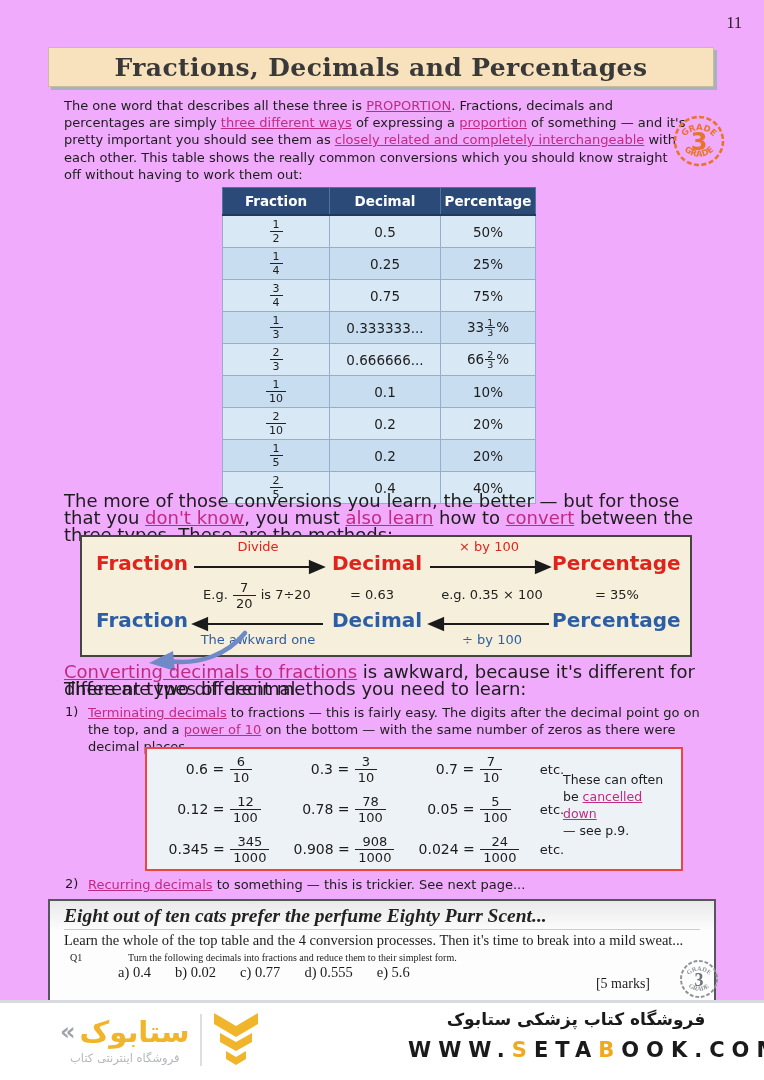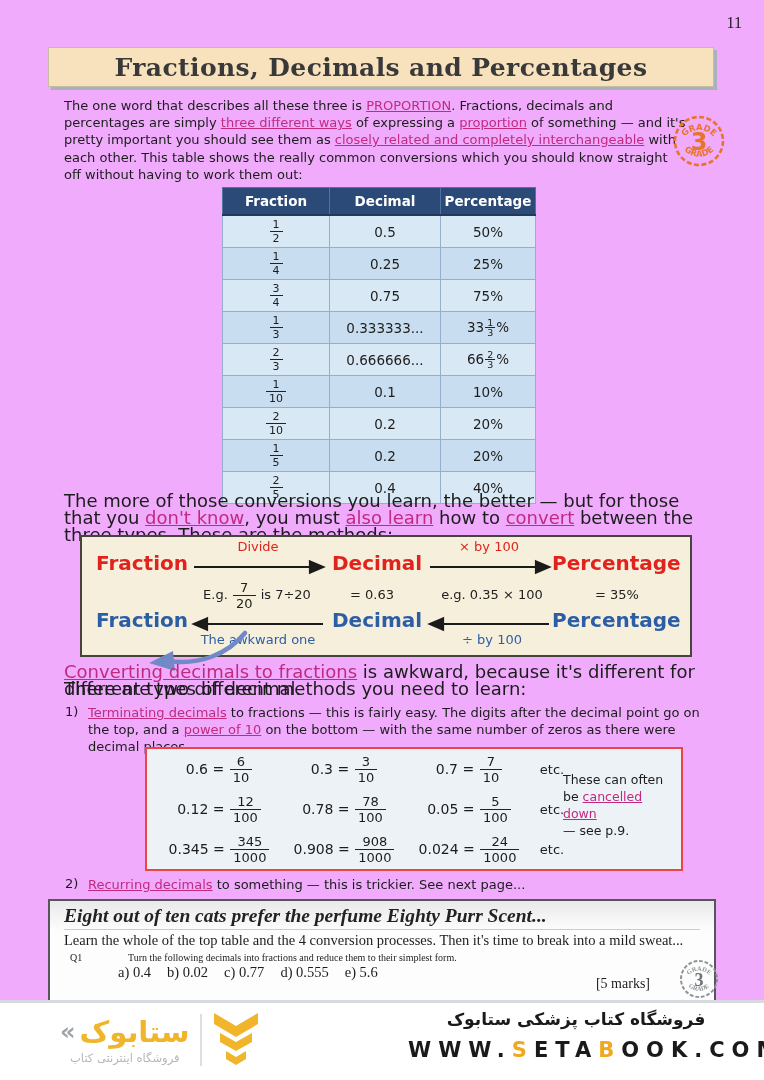--- a/index.html
+++ b/index.html
@@ -53,21 +53,21 @@
   .ex-etc{width:40px;text-align:center;font-size:13px;}
   .ex-note{position:absolute;right:6px;top:22px;width:112px;font-size:12.5px;line-height:17px;}
 
   .bottom-box{position:absolute;left:48px;top:899px;width:664px;height:99px;border:2px solid #54565b;border-bottom:none;
         background:linear-gradient(180deg,#e9e9e9 0%,#fdfdfd 30%);font-family:"Liberation Serif",serif;}
   .bb-heading{margin:4px 14px 0;font-size:19.5px;font-weight:bold;font-style:italic;color:#222;
         border-bottom:1px solid #cccccc;padding-bottom:2px;}
   .bb-body{margin:2px 14px 0;font-size:14.5px;}
   .bb-q{display:flex;margin:3px 0 0 20px;font-size:10px;gap:10px;}
   .bb-qlabel{width:48px;}
-  .bb-options{display:flex;gap:16px;margin:1px 0 0 68px;font-size:14.5px;}
+  .bb-options{display:flex;gap:24px;margin:1px 0 0 68px;font-size:14.5px;}
   .bb-marks{position:absolute;right:64px;bottom:8px;font-size:14px;}
   .badge-bottom{right:-6px;bottom:0;}
 
   .footer-line{position:absolute;left:0;top:1000px;width:764px;height:3px;background:#d7dade;}
   .footer{position:absolute;left:0;top:1003px;width:764px;height:77px;background:#fff;}
   .f-left{position:absolute;left:60px;top:8px;display:flex;align-items:center;gap:10px;}
   .f-text-col{display:flex;flex-direction:column;align-items:center;}
   .f-word-row{display:flex;align-items:center;gap:4px;}
   .guil{color:#9fa4a9;font-size:24px;font-weight:bold;}
   .fa-logo{font-size:29px;font-weight:bold;color:#f0b52a;}

